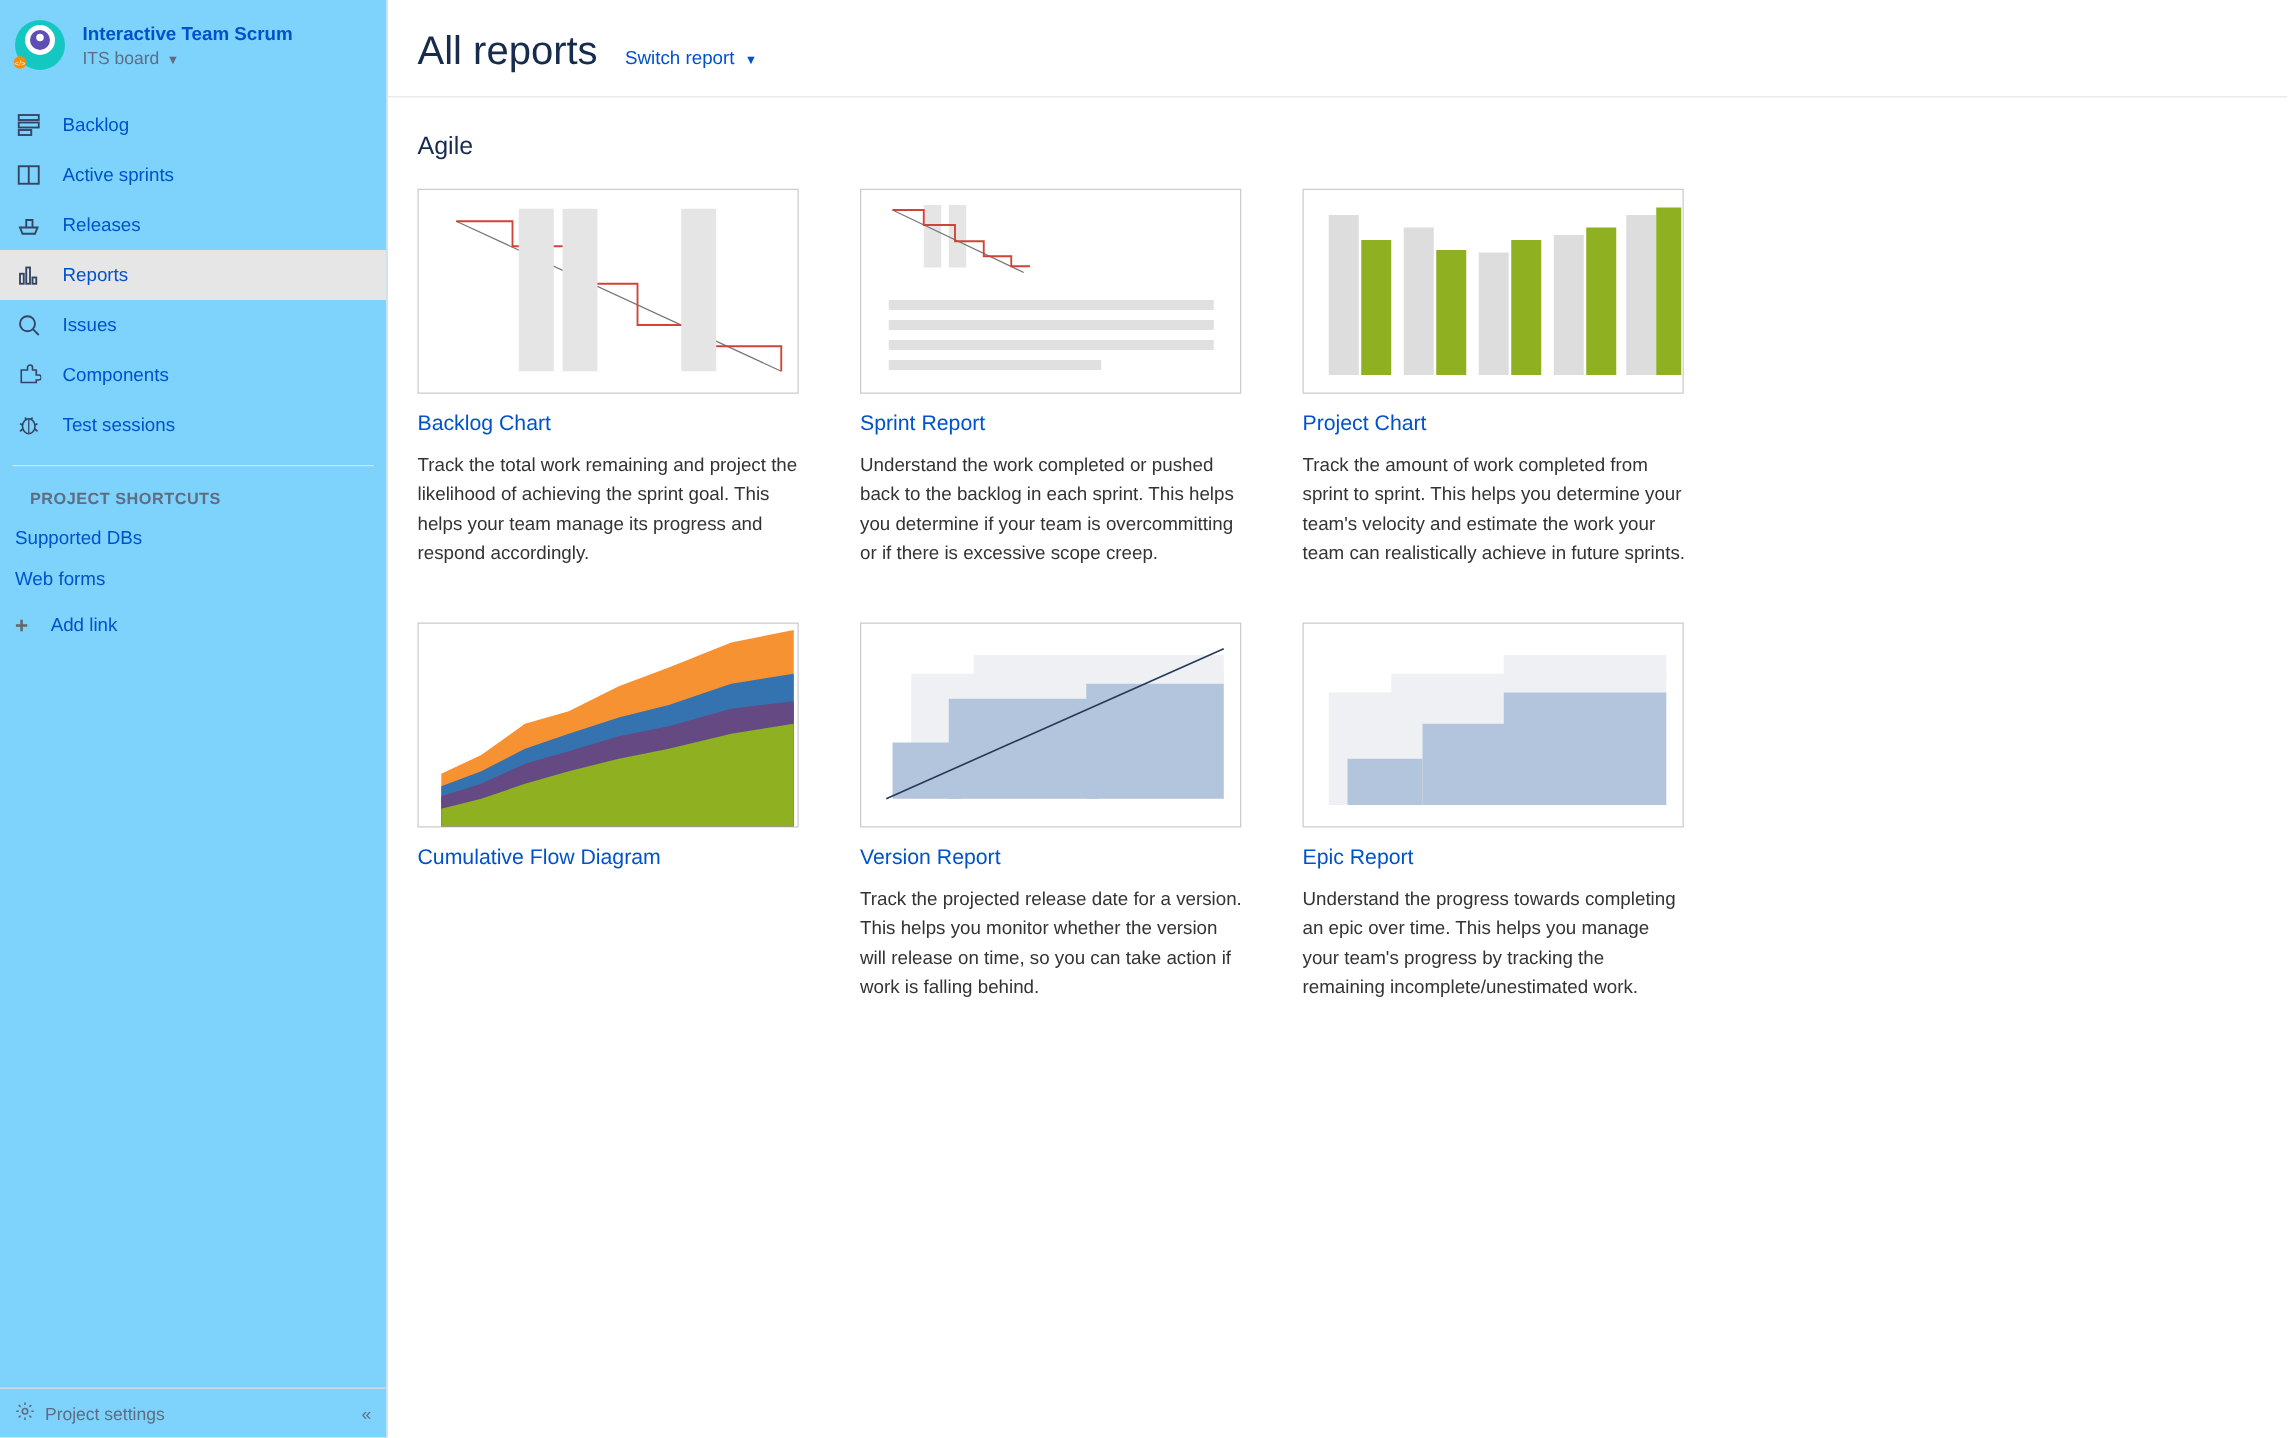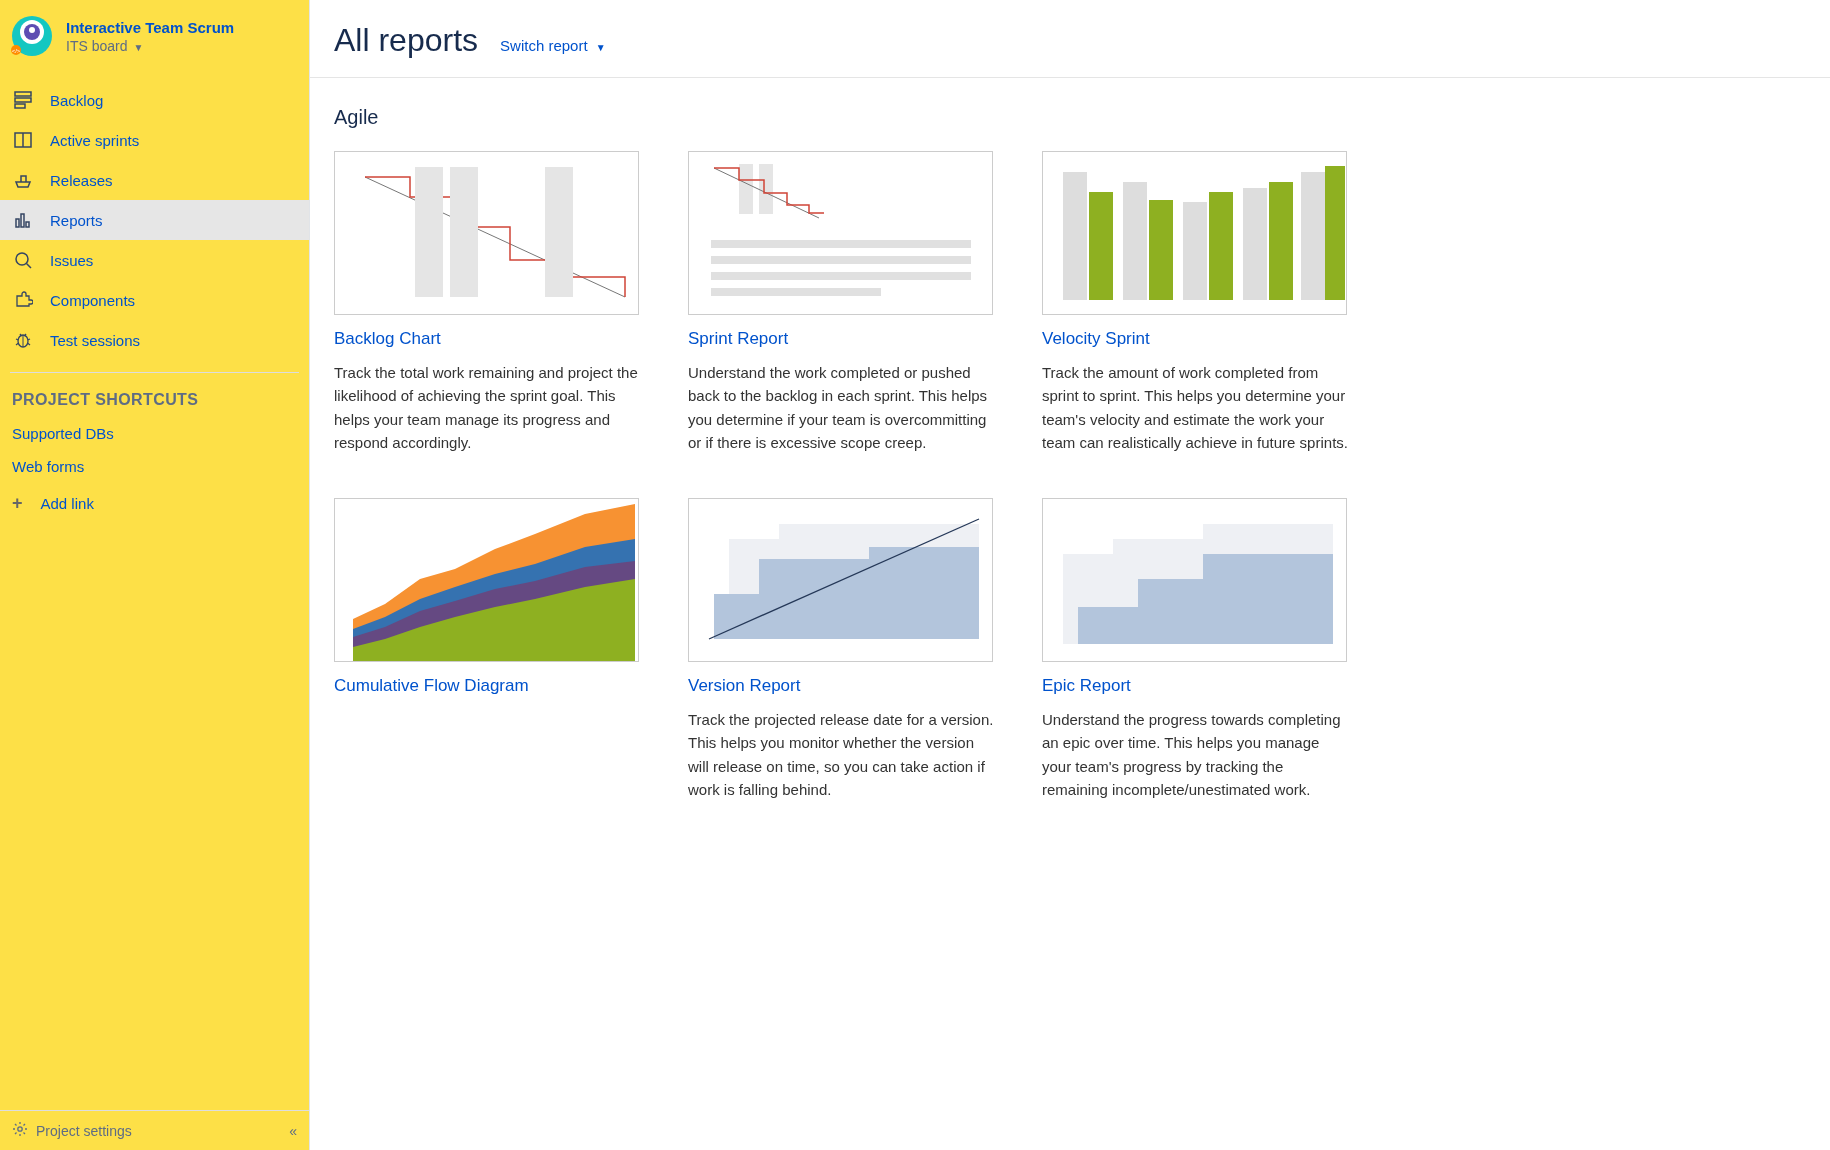--- a/index.html
+++ b/index.html
@@ -7,21 +7,21 @@
   font-family: -apple-system, BlinkMacSystemFont, "Segoe UI", Helvetica, Arial, sans-serif;
   font-size: 14px;
   color: #172b4d;
   background: #fff;
   display: flex;
   height: 100vh;
   overflow: hidden;
 }
 .sidebar {
   width: 310px;
-  background: #fde047;
+  background: #7dd3fc;
   border-right: 1px solid #e1e4e8;
   display: flex;
   flex-direction: column;
   position: relative;
 }
 .sidebar-header {
   display: flex;
   align-items: center;
   padding: 14px 10px 18px 10px;
 }
@@ -58,23 +58,23 @@
   height: 22px;
   margin-right: 16px;
   color: #344563;
   display: flex;
   align-items: center;
   justify-content: center;
 }
 .nav-label { font-size: 15px; text-align: right; }
 .section-divider { border-top: 1px solid #ddd; margin: 8px 10px; }
 .section-heading {
-  padding: 10px 12px 8px;
+  padding: 10px 24px 8px;
   color: #5e6c84;
-  font-size: 16px;
+  font-size: 13px;
   font-weight: 600;
   letter-spacing: 0.4px;
 }
 .shortcut-item {
   padding: 8px 12px;
   color: #0052cc;
   font-size: 15px;
   cursor: pointer;
 }
 .add-link {
@@ -317,21 +317,21 @@
         <div class="vbar g" style="left:46px;height:108px"></div>
         <div class="vbar s" style="left:80px;height:118px"></div>
         <div class="vbar g" style="left:106px;height:100px"></div>
         <div class="vbar s" style="left:140px;height:98px"></div>
         <div class="vbar g" style="left:166px;height:108px"></div>
         <div class="vbar s" style="left:200px;height:112px"></div>
         <div class="vbar g" style="left:226px;height:118px"></div>
         <div class="vbar s" style="left:258px;height:128px"></div>
         <div class="vbar g" style="left:282px;height:134px;width:20px"></div>
       </div>
-      <div class="card-title">Velocity Sprint</div>
+      <div class="card-title">Project Chart</div>
       <div class="card-desc">Track the amount of work completed from sprint to sprint. This helps you determine your team's velocity and estimate the work your team can realistically achieve in future sprints.</div>
     </div>
 
     <div class="card">
       <div class="card-thumb">
         <svg width="305" height="164" style="position:absolute;left:0;top:0">
           <polygon class="cfd-orange" points="18,120 50,105 85,80 120,70 160,50 200,35 250,15 300,5 300,164 18,164"></polygon>
           <polygon class="cfd-blue" points="18,130 50,118 85,100 120,88 160,75 200,65 250,48 300,40 300,164 18,164"></polygon>
           <polygon class="cfd-purple" points="18,138 50,128 85,112 120,102 160,90 200,82 250,68 300,62 300,164 18,164"></polygon>
           <polygon class="cfd-green" points="18,148 50,140 85,128 120,118 160,108 200,100 250,88 300,80 300,164 18,164"></polygon>

